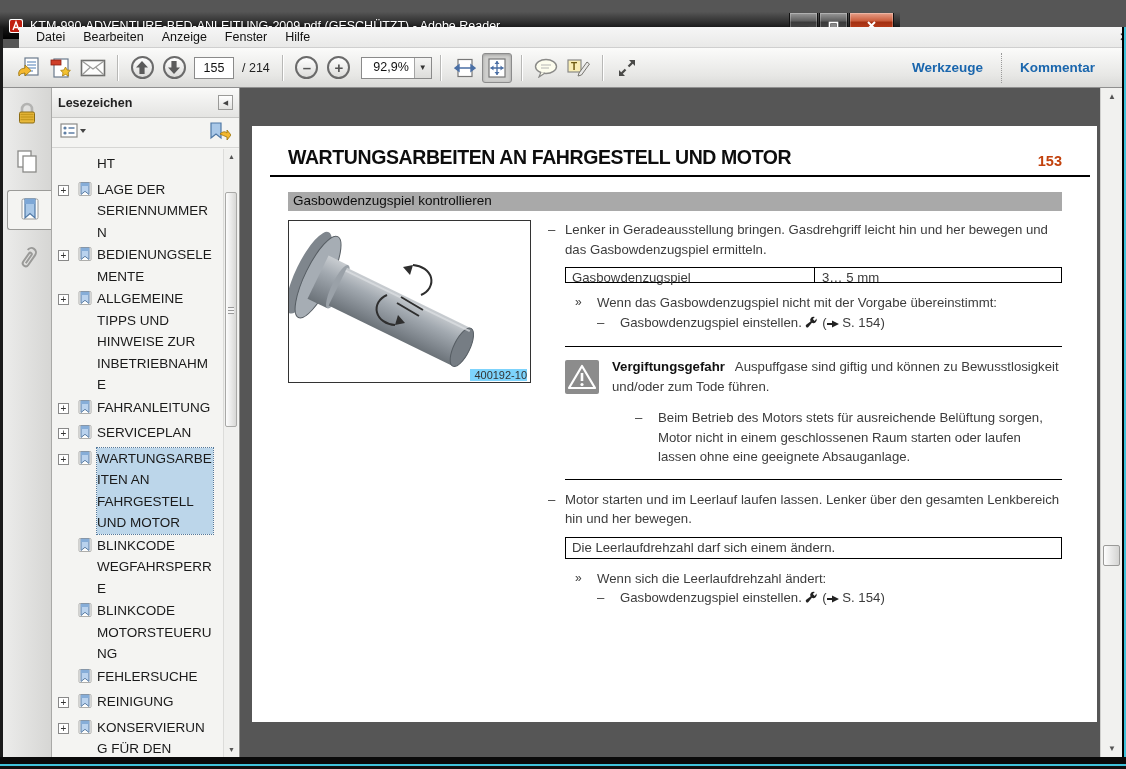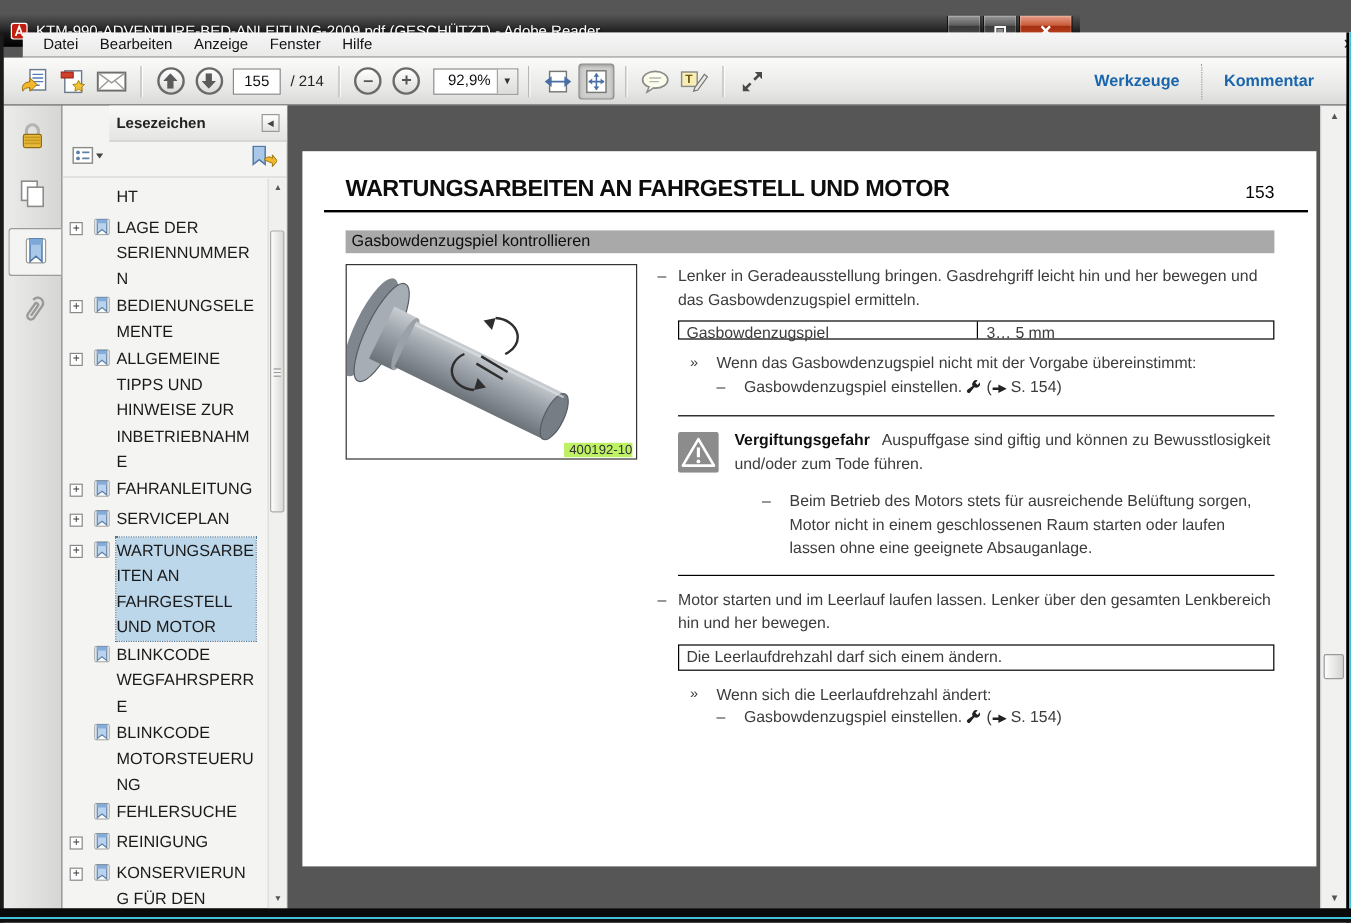--- a/index.html
+++ b/index.html
@@ -57,21 +57,21 @@
   .nav-tab { width:40px; height:40px; margin:6px auto 8px auto; display:flex;
     align-items:center; justify-content:center; border-radius:3px; }
   .nav-tab.active { background:#f4f4f2; border:1px solid #9b9b99; border-right:none;
     width:44px; margin-right:0; border-radius:3px 0 0 3px; }
 
   
   .sidebar { position:absolute; left:52px; top:88px; width:188px; height:669px;
     background:#f4f4f2; border-right:1px solid #8f8f8d; }
   .sb-header { height:30px; background:linear-gradient(#fafaf9,#e4e4e2);
     border-bottom:1px solid #c6c6c4; display:flex; align-items:center;
-    font-size:12.5px; font-weight:bold; color:#222; padding:12px 6px;margin-left:39px; }
+    font-size:12.5px; font-weight:bold; color:#222; padding:12px 6px; }
   .sb-collapse { margin-left:auto; width:15px; height:15px; border:1px solid #9a9a98;
     background:linear-gradient(#fff,#e2e2e0); font-size:7px; color:#444;
     display:flex; align-items:center; justify-content:center; }
   .sb-tools { height:30px; border-bottom:1px solid #d6d6d4; display:flex;
     align-items:center; padding:0 8px; }
   .sb-tools .spacer { flex:1; }
 
   
   .bm-tree { position:absolute; left:0; top:61px; width:172px; bottom:0;
     overflow:hidden; padding:4px 0 0 6px; }
@@ -99,30 +99,30 @@
   
   .viewer { position:absolute; left:240px; top:88px; width:860px; height:669px; background:#565656; }
   .page { position:absolute; left:12px; top:38px; width:845px; height:596px;
     background:#fff; color:#3c3c3c; }
   .page-inner { position:absolute; left:36px; right:35px; top:0; }
 
   .doc-head { display:flex; align-items:flex-end; margin-top:20px; padding-bottom:6px;
     border-bottom:2px solid #000; margin-left:-18px; margin-right:-28px;
     padding-left:18px; padding-right:28px; }
   .doc-title { font-size:19.5px; font-weight:bold; color:#0d0d0d; letter-spacing:-0.4px; flex:1; }
-  .doc-pagenum { font-size:14.5px; font-weight:normal; color:#000000; }
+  .doc-pagenum { font-size:14.5px; font-weight:bold; color:#c2410c; }
 
   .section-bar { margin-top:15px; background:#a9a9a9; height:19px;
     font-size:13.5px; font-weight:normal; color:#0d0d0d; padding:1px 0 0 5px; }
 
   .content-row { display:flex; margin-top:9px; }
   .figure-box { width:243px; height:163px; border:1px solid #333; flex:none;
     position:relative; background:#fff; }
   .figure-label { position:absolute; right:3px; bottom:1px; font-size:11px; color:#333;
-    background:#bef264; padding-left:4px; }
+    background:#7dd3fc; padding-left:4px; }
   .right-col { margin-left:17px; flex:1; padding-top:0; }
 
   .item { display:flex; line-height:19.5px; font-size:13.2px; }
   .item .marker { flex:none; }
   .step > .marker { width:17px; }
   .cond { margin-left:27px; }
   .cond > .marker { width:22px; font-size:12px; }
   .act { margin-left:49px; }
   .act > .marker { width:23px; }
   .warn-act { margin-left:23px; }

